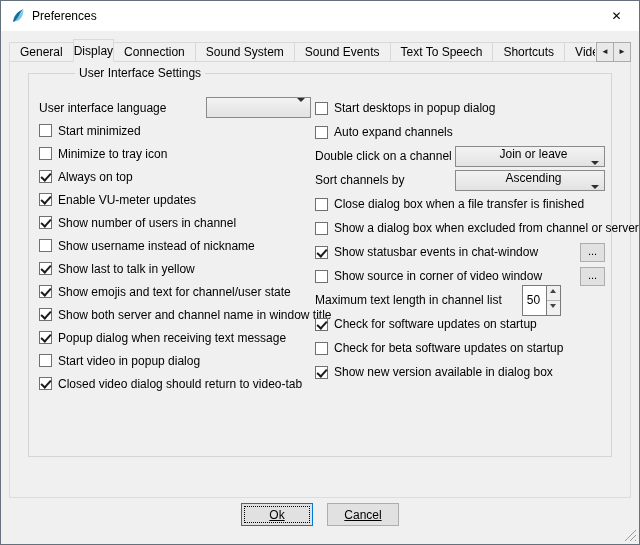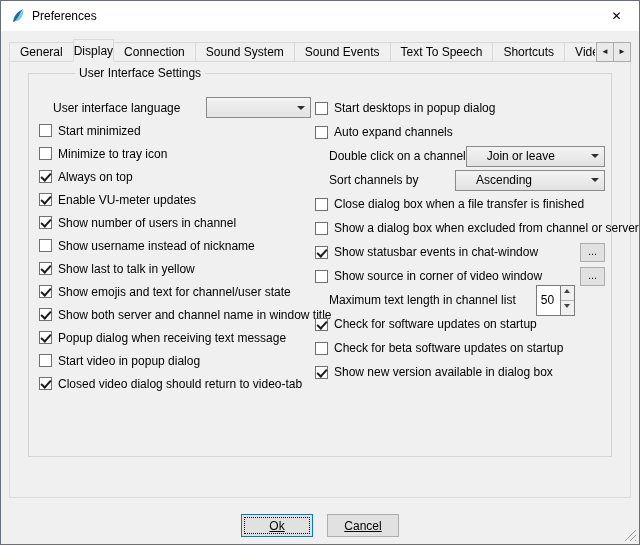--- a/index.html
+++ b/index.html
@@ -26,47 +26,47 @@
   
   .groupbox { position:absolute; left:18px; right:18px; top:11px; height:384px; border:1px solid #d5d5d5; }
   .group-title { position:absolute; top:-8px; left:8px; background:#f0f0f0; padding:0 4px; white-space:nowrap;margin-left:38px; }
 
   .cols { display:flex; padding:22px 6px 0 10px; gap:4px; }
   .col-left { width:272px; flex:0 0 auto; }
   .col-right { flex:1; min-width:0; }
 
   .row { height:23px; display:flex; align-items:center; white-space:nowrap; }
   .col-right .row { height:24px; }
-  .lbl { white-space:nowrap;margin-left:14px; }
+  .lbl { white-space:nowrap; }
 
   
   .cb { display:flex; align-items:center; gap:6px; }
   .box { width:13px; height:13px; border:1px solid #707070; background:#fff; position:relative; flex:0 0 auto; }
   .box[data-checked="true"]::after { content:""; position:absolute; left:3px; top:0px; width:4px; height:8px; border:solid #1a1a1a; border-width:0 2px 2px 0; transform:rotate(42deg); }
 
   
-  .combo { height:21px; border:1px solid #8a8a8a; background:linear-gradient(#f3f3f3,#e2e2e2); display:flex; align-items:center; padding:0 5px 0 20px; }
+  .combo { height:21px; border:1px solid #8a8a8a; background:linear-gradient(#f3f3f3,#e2e2e2); display:flex; align-items:center; padding:0 5px 0 12px;flex-direction:column; }
   .combo .arrow { margin-left:auto; width:0; height:0; border-left:4px solid transparent; border-right:4px solid transparent; border-top:4px solid #303030; }
   .w105 { width:105px; margin-left:auto; }
   .w150 { width:150px; margin-left:auto; }
 
   
   .mini-btn { margin-left:auto; width:25px; height:19px; border:1px solid #adadad; background:#e1e1e1; font-size:11px; line-height:15px; text-align:center; }
 
   
   .spin { display:flex; margin-left:20px; height:31px; }
   .spin-val { width:24px; border:1px solid #7a7a7a; border-right:none; background:#fff; display:flex; align-items:center; padding-left:4px; }
   .spin-btns { width:15px; display:flex; flex-direction:column; border:1px solid #7a7a7a; background:#f0f0f0; }
   .spin-up, .spin-down { flex:1; position:relative; background:#f0f0f0; }
   .spin-up { border-bottom:1px solid #b5b5b5; }
   .spin-up::after { content:""; position:absolute; left:3px; top:3px; border-left:3px solid transparent; border-right:3px solid transparent; border-bottom:4px solid #444; }
   .spin-down::after { content:""; position:absolute; left:3px; top:3px; border-left:3px solid transparent; border-right:3px solid transparent; border-top:4px solid #444; }
 
   
-  .footer { position:absolute; left:0; right:0; top:513px; display:flex; justify-content:center; gap:14px; }
+  .footer { position:absolute; left:0; right:0; top:502px; display:flex; justify-content:center; gap:14px; }
   .btn { width:72px; height:23px; border:1px solid #adadad; background:#e1e1e1; display:flex; align-items:center; justify-content:center; }
   .btn span { text-decoration:underline; }
   .btn-ok { border-color:#0078d7; outline:1px dotted #000; outline-offset:-4px; }
 
   .grip { position:absolute; right:2px; bottom:2px; }
 </style>
 </head>
 <body>
 
 <div class="window">

